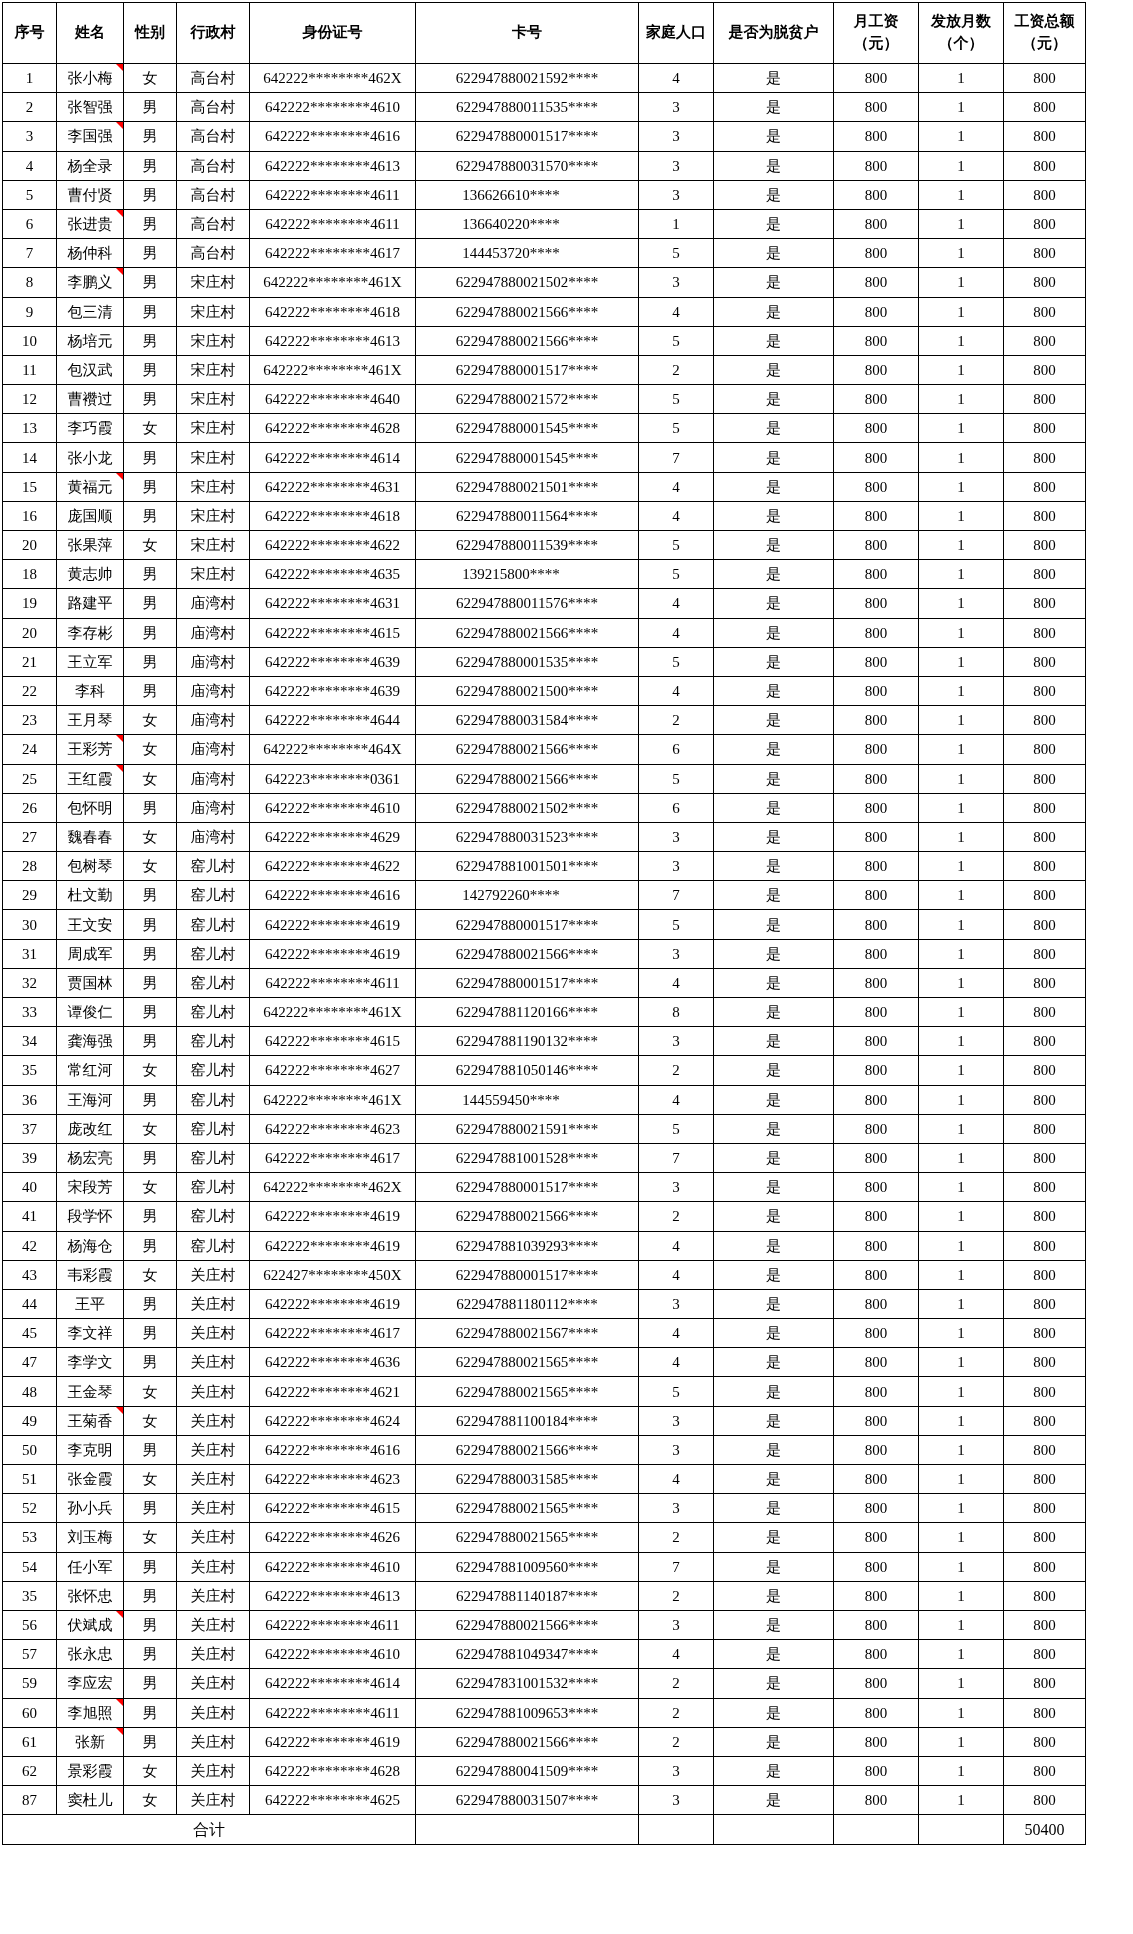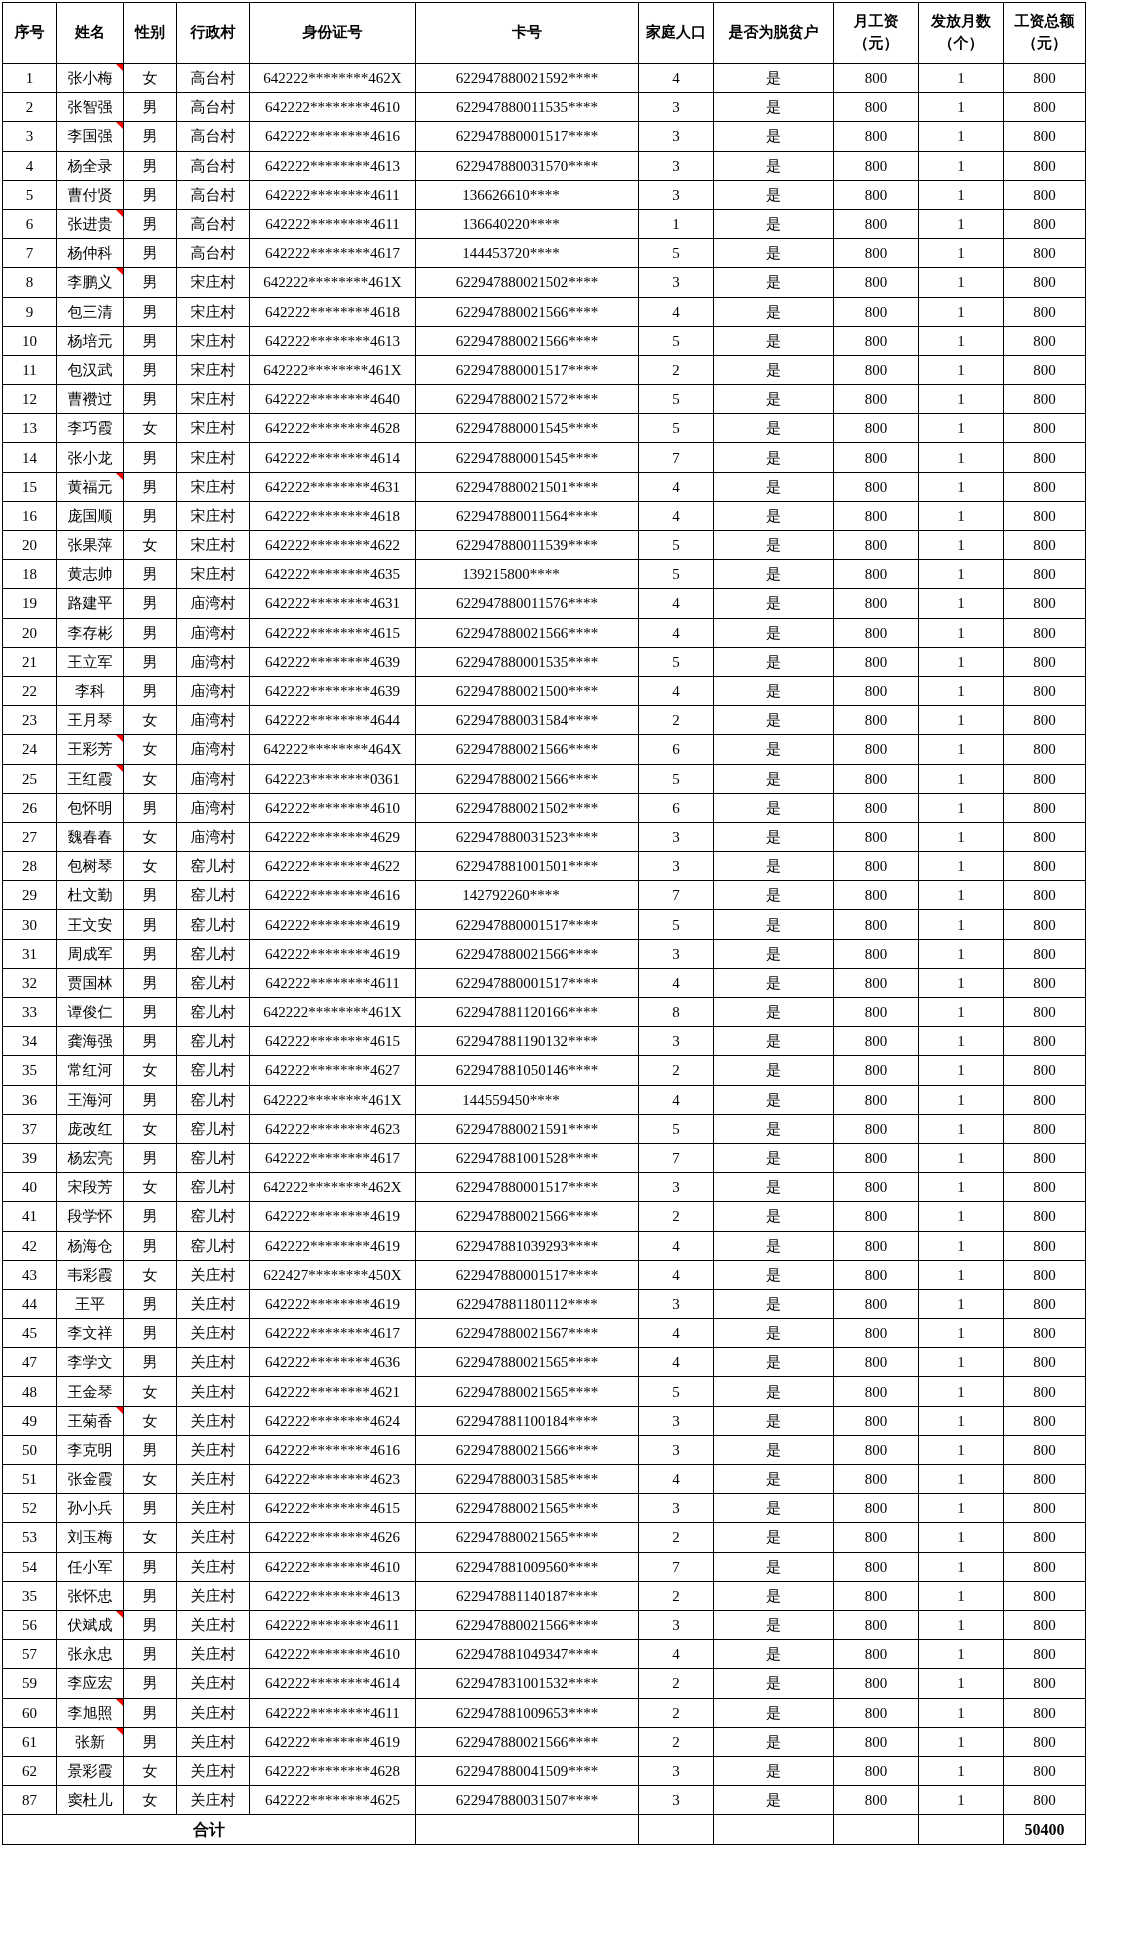--- a/index.html
+++ b/index.html
@@ -9,21 +9,21 @@
         font-family:"Liberation Serif","DejaVu Serif",serif;}
   th,td{border:1px solid #000;padding:0;margin:0;overflow:hidden;
         text-align:center;vertical-align:middle;white-space:nowrap;
         font-size:15px;line-height:1.2;}
   thead th{height:60px;font-weight:bold;white-space:pre-line;line-height:1.45;}
   tbody td{height:28.2px;font-weight:normal;}
   td.name-cell{position:relative;}
   .comment-marker{position:absolute;top:0;right:0;width:0;height:0;
         border-top:7px solid #f00;border-left:7px solid transparent;}
   td.short-card{text-align:center;padding-right:32px;}
-  tr.total-row td{height:29px;font-weight:bold;font-size:16px;}
+  tr.total-row td{height:29px;font-weight:normal;font-size:16px;}
 </style>
 </head>
 <body>
 
 <div class="sheet">
   <table>
     <colgroup>
       <col style="width:54px">
         <col style="width:67px">
         <col style="width:53px">

